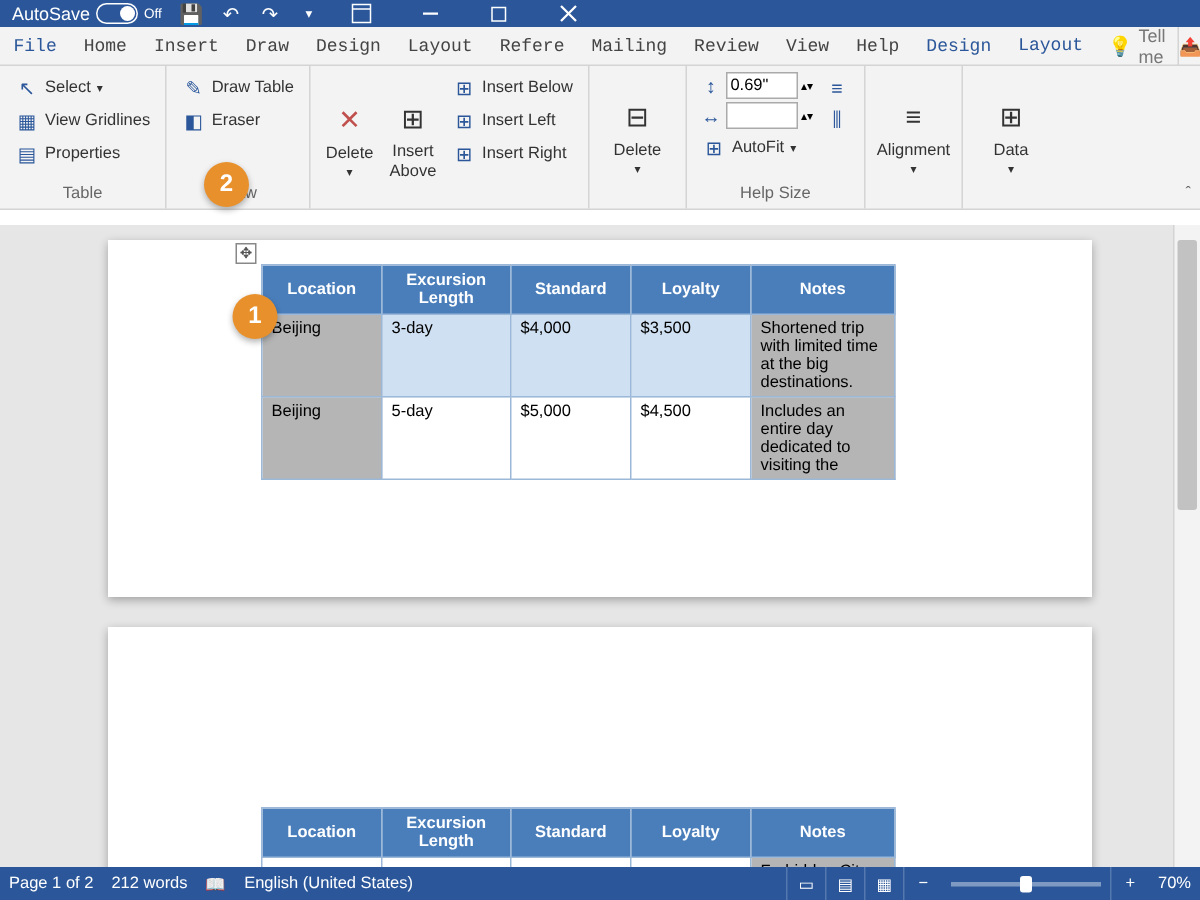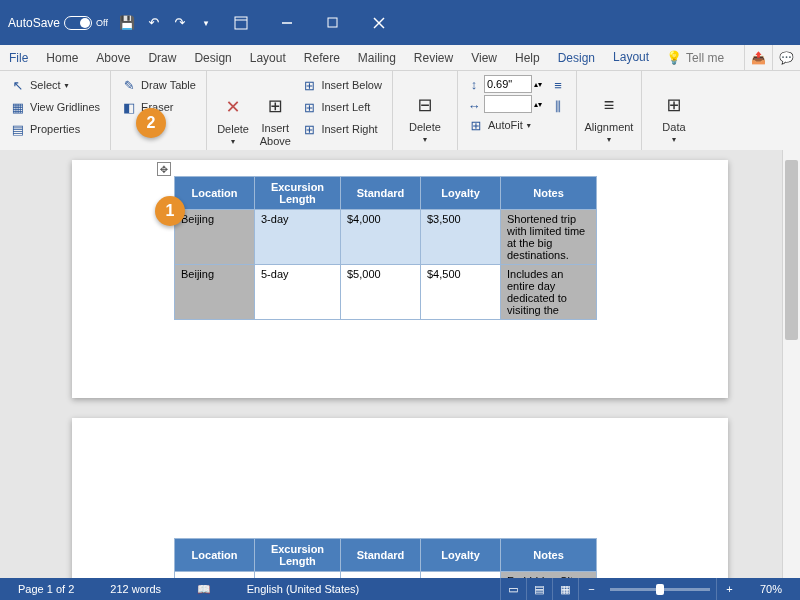--- a/index.html
+++ b/index.html
@@ -1,27 +1,27 @@
 <!DOCTYPE html>
 <html><head>
 <meta charset="utf-8">
 <style>
 * { margin:0; padding:0; box-sizing:border-box; font-family:"Segoe UI",Arial,sans-serif; }
 body { width:800px; height:600px; overflow:hidden; background:#fff; position:relative; }
-.title-bar { height:45px; background:#2b579a; color:#fff; display:flex; align-items:center; font-size:12px; }
+.title-bar { height:18px; background:#2b579a; color:#fff; display:flex; align-items:center; font-size:12px; }
 .title-bar .autosave { padding:0 8px; display:flex; align-items:center; gap:4px; }
 .title-bar .toggle { width:28px; height:14px; border:1px solid #fff; border-radius:7px; position:relative; }
 .title-bar .toggle::after { content:""; position:absolute; right:1px; top:1px; width:10px; height:10px; border-radius:50%; background:#fff; }
 .title-bar .qat { display:flex; gap:2px; }
 .title-bar .qat-btn { width:24px; height:28px; display:flex; align-items:center; justify-content:center; }
 .title-bar .doc-title { flex:1; text-align:center; }
 .title-bar .user { background:#4472c4; padding:0 12px; height:28px; display:flex; align-items:center; }
 .title-bar .win-btn { width:46px; height:28px; display:flex; align-items:center; justify-content:center; font-size:13px; }
 .ribbon-tabs { height:26px; background:#f3f3f3; border-bottom:1px solid #d4d4d4; display:flex; align-items:center; font-size:12px; }
-.ribbon-tabs .tab { padding:16px 9px; height:14px; display:flex; align-items:center; color:#444; cursor:pointer; }
+.ribbon-tabs .tab { padding:16px 9px; height:14px; display:flex; align-items:center; color:#444; cursor:pointer;font-family:Liberation Mono, monospace; }
 .ribbon-tabs .tab.file { color:#2b579a; font-weight:400; }
 .ribbon-tabs .tab.ctx { color:#2b579a; }
 .ribbon-tabs .tab.active { color:#2b579a; border-bottom:2px solid #2b579a; }
 .ribbon-tabs .spacer { flex:1; }
 .ribbon-tabs .tell { display:flex; align-items:center; gap:4px; color:#777; padding:0 8px; }
 .ribbon-tabs .rbtn { width:28px; height:26px; display:flex; align-items:center; justify-content:center; color:#2b579a; border-left:1px solid #d4d4d4; }
 .ribbon { height:96px; background:#f3f3f3; border-bottom:1px solid #d4d4d4; display:flex; font-size:11px; position:relative; }
 .ribbon .group { border-right:1px solid #d4d4d4; padding:4px 8px 2px 8px; display:flex; flex-direction:column; }
 .ribbon .group-body { flex:1; display:flex; gap:6px; }
 .ribbon .group-label { text-align:center; color:#666; font-size:11px; padding:2px 0; }
@@ -45,21 +45,21 @@
 .tbl1 { top:16px; }
 .tbl1 tbody tr:nth-child(1) td { background:#cfe0f2; }
 .tbl1 tbody tr:nth-child(2) td { background:#ffffff; }
 .tbl1 .sel { background:#b5b5b5 !important;margin-left:28px; }
 .tbl2 { top:120px; }
 .move-handle { position:absolute; left:85px; top:2px; width:14px; height:14px; border:1px solid #888; background:#fff; display:flex; align-items:center; justify-content:center; font-size:10px; color:#555; }
 .callout { position:absolute; width:30px; height:30px; border-radius:50%; background:#e8912c; color:#fff; font-weight:bold; font-size:16px; display:flex; align-items:center; justify-content:center; box-shadow:0 2px 4px rgba(0,0,0,0.3); z-index:20; }
 .c1 { left:155px; top:196px; }
 .c2 { left:136px; top:108px; }
 .status { position:absolute; bottom:0; left:0; right:0; height:22px; background:#2b579a; color:#fff; font-size:11px; display:flex; align-items:center; }
-.status .sitem { padding:0 18px; }
+.status .sitem { padding:0 6px; }
 .status .sspacer { flex:1; }
 .status .sbtn { width:26px; height:22px; display:flex; align-items:center; justify-content:center; border-left:1px solid rgba(255,255,255,0.2); }
 .status .slider { width:100px; height:3px; background:rgba(255,255,255,0.4); margin:0 6px; position:relative; }
 .status .slider::after { content:""; position:absolute; left:50%; top:-4px; width:8px; height:11px; background:#fff; border-radius:2px; transform:translateX(-50%); }
 svg { display:block; }
 </style>
 </head>
 <body>
 
 <div class="title-bar">
@@ -102,21 +102,21 @@
       <svg width="12" height="12">
         <line x1="1" y1="1" x2="11" y2="11" stroke="#fff" stroke-width="1.5"></line>
         <line x1="11" y1="1" x2="1" y2="11" stroke="#fff" stroke-width="1.5"></line>
       </svg>
     </div>
 </div>
 
 <div class="ribbon-tabs">
   <div class="tab file">File</div>
   <div class="tab">Home</div>
-  <div class="tab">Above</div>
+  <div class="tab">Insert</div>
   <div class="tab">Draw</div>
   <div class="tab">Design</div>
   <div class="tab">Layout</div>
   <div class="tab">Refere</div>
   <div class="tab">Mailing</div>
   <div class="tab">Review</div>
   <div class="tab">View</div>
   <div class="tab">Help</div>
   <div class="tab ctx">Design</div>
   <div class="tab ctx active">Layout</div>

